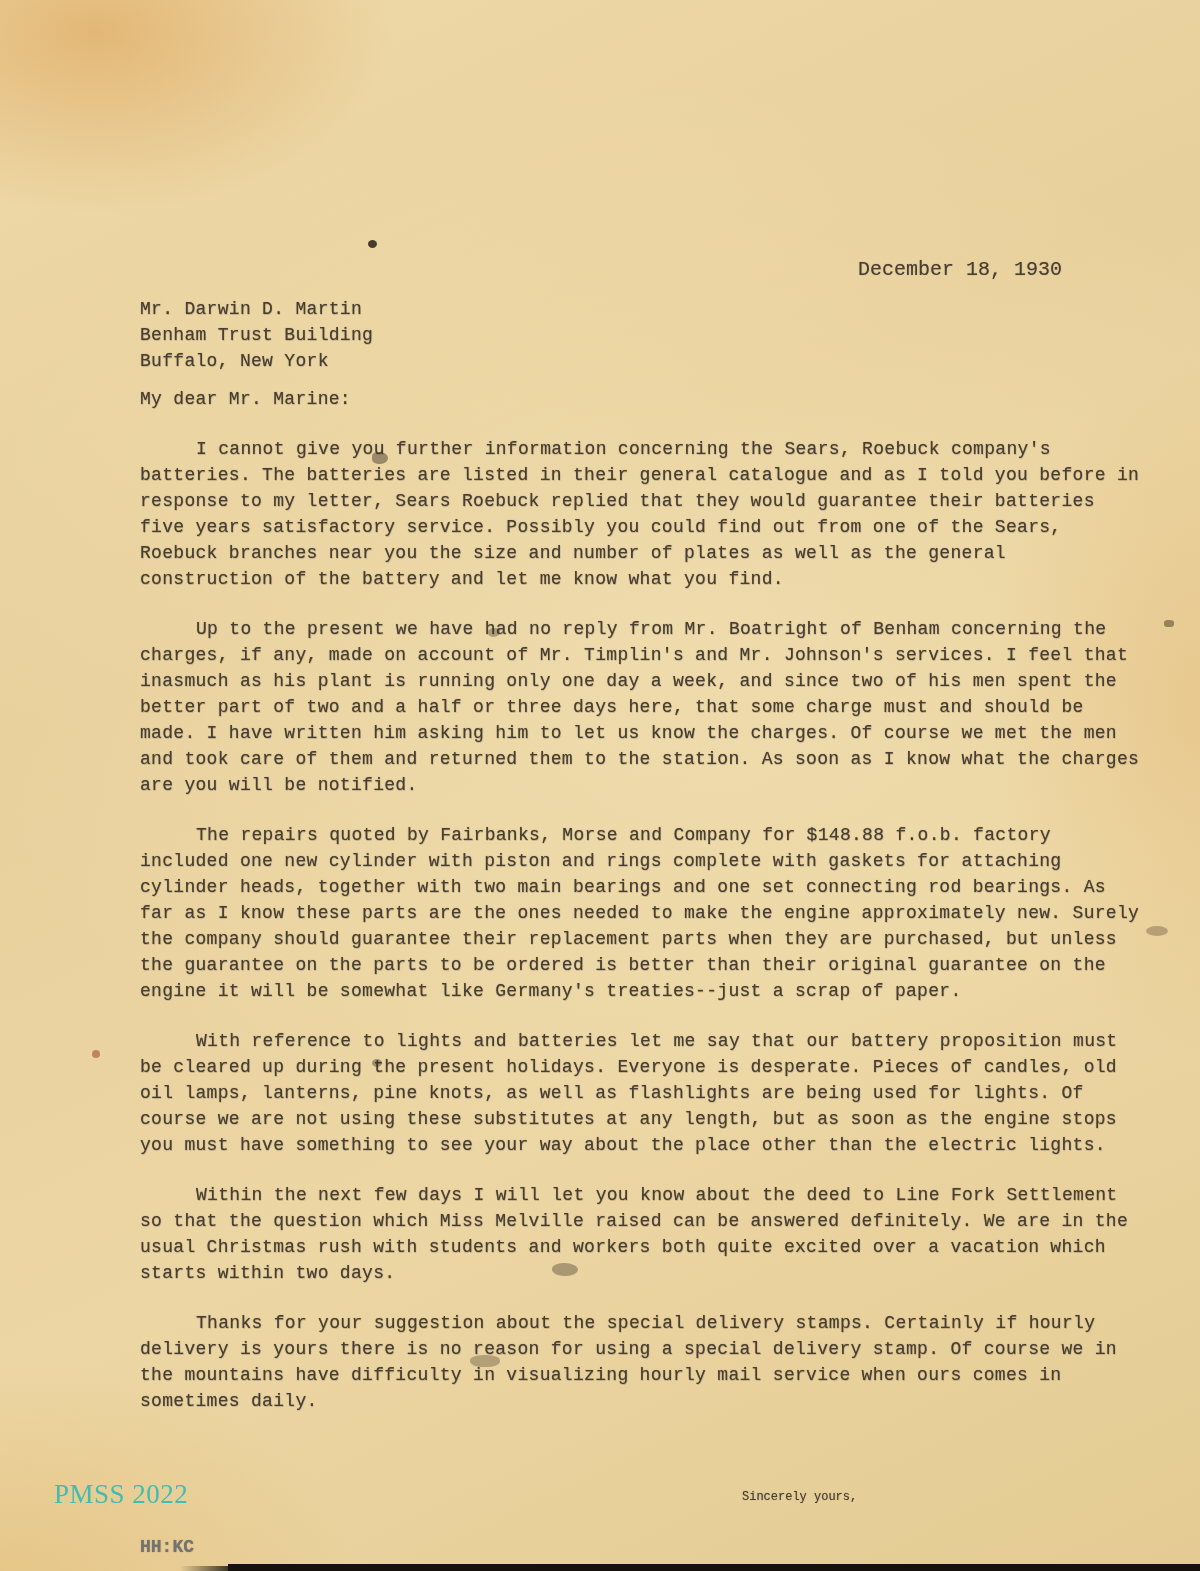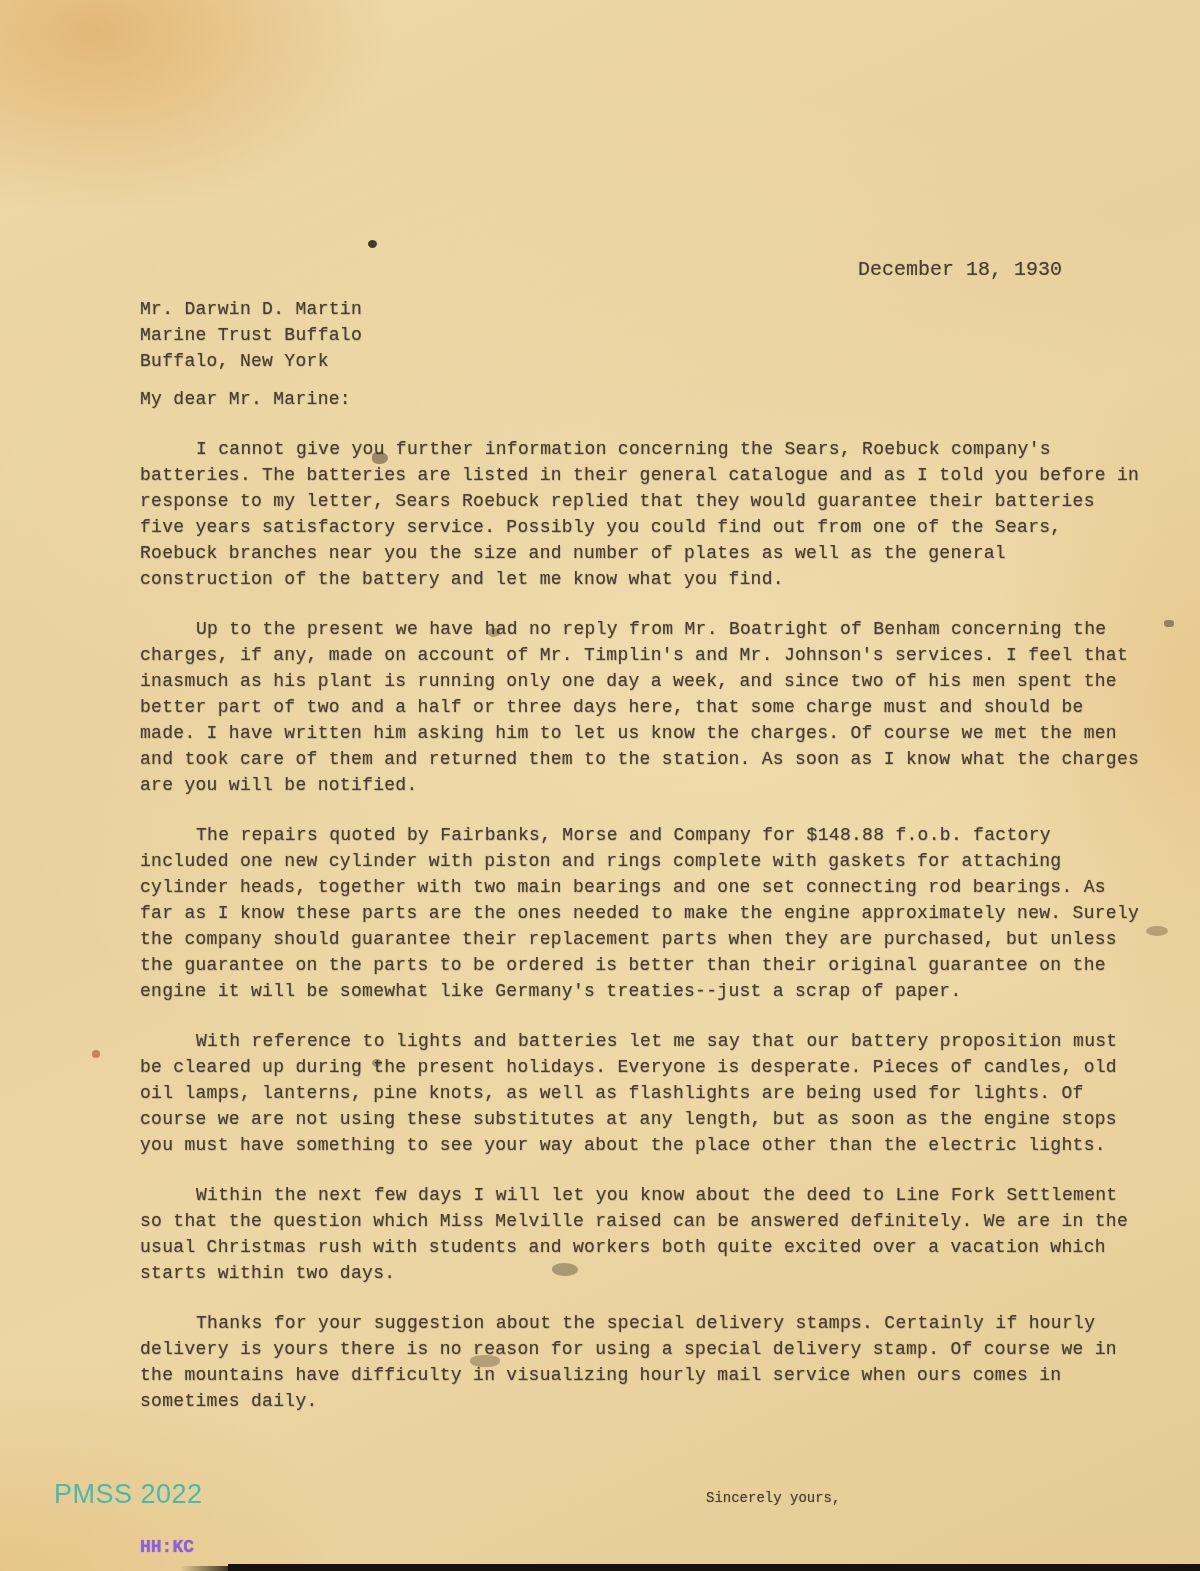--- a/index.html
+++ b/index.html
@@ -56,37 +56,37 @@
   }
 
   p.para {
     margin: 24px 0 0 0;
     text-indent: 56px;
   }
 
   .closing {
     position: absolute;
     top: 1490px;
-    left: 706px;
-    font-size: 14px;
+    left: 742px;
+    font-size: 12px;
   }
 
   .initials {
     position: absolute;
     top: 1537px;
     left: 140px;
     font-size: 18px;
     font-weight: bold;
   }
 
   .watermark {
     position: absolute;
     top: 1479px;
     left: 54px;
-    font-family: Liberation Sans, sans-serif;
+    font-family: Liberation Serif, serif;
     font-size: 27px;
     color: rgba(35, 185, 180, 0.85);
     text-shadow: none;
     letter-spacing: 0.5px;
   }
 
   
   .speck {
     position: absolute;
     border-radius: 50%;
@@ -123,38 +123,38 @@
 <body>
 
 <div class="page">
 
   <div class="date-line letter-content-text" style="color:#483e31; text-shadow:0 0 1px rgba(72,62,49,0.55);">December 18, 1930</div>
 
   <div class="letter-content">
 
     <div class="address-block">
       <div>Mr. Darwin D. Martin</div>
-      <div>Marine Trust Buffalo</div>
+      <div>Benham Trust Building</div>
       <div>Buffalo, New York</div>
     </div>
 
     <div class="salutation">My dear Mr. Marine:</div>
 
     <p class="para">I cannot give you further information concerning the Sears, Roebuck company's batteries.  The batteries are listed in their general catalogue and as I told you before in response to my letter, Sears Roebuck replied that they would guarantee their batteries five years satisfactory service.  Possibly you could find out from one of the Sears, Roebuck branches near you the size and number of plates as well as the general construction of the battery and let me know what you find.</p>
     <p class="para">Up to the present we have had no reply from Mr. Boatright of Benham concerning the charges, if any, made on account of Mr. Timplin's and Mr. Johnson's services.  I feel that inasmuch as his plant is running only one day a week, and since two of his men spent the better part of two and a half or three days here, that some charge must and should be made.  I have written him asking him to let us know the charges.  Of course we met the men and took care of them and returned them to the station.  As soon as I know what the charges are you will be notified.</p>
     <p class="para">The repairs quoted by Fairbanks, Morse and Company for $148.88 f.o.b. factory included one new cylinder with piston and rings complete with gaskets for attaching cylinder heads, together with two main bearings and one set connecting rod bearings.  As far as I know these parts are the ones needed to make the engine approximately new.  Surely the company should guarantee their replacement parts when they are purchased, but unless the guarantee on the parts to be ordered is better than their original guarantee on the engine it will be somewhat like Germany's treaties--just a scrap of paper.</p>
     <p class="para">With reference to lights and batteries let me say that our battery proposition must be cleared up during the present holidays.  Everyone is desperate.  Pieces of candles, old oil lamps, lanterns, pine knots, as well as flashlights are being used for lights.  Of course we are not using these substitutes at any length, but as soon as the engine stops you must have something to see your way about the place other than the electric lights.</p>
     <p class="para">Within the next few days I will let you know about the deed to Line Fork Settlement so that the question which Miss Melville raised can be answered definitely.  We are in the usual Christmas rush with students and workers both quite excited over a vacation which starts within two days.</p>
     <p class="para">Thanks for your suggestion about the special delivery stamps.  Certainly if hourly delivery is yours there is no reason for using a special delivery stamp.  Of course we in the mountains have difficulty in visualizing hourly mail service when ours comes in sometimes daily.</p>
 
   </div>
 
   <div class="closing" style="color:#483e31; text-shadow:0 0 1px rgba(72,62,49,0.55);">Sincerely yours,</div>
 
-  <div class="initials" style="color:#8b5cf6; text-shadow:0 0 1px rgba(72,62,49,0.6);">HH:KC</div>
+  <div class="initials" style="color:#737373; text-shadow:0 0 1px rgba(72,62,49,0.6);">HH:KC</div>
 
   <div class="watermark">PMSS 2022</div>
 
   <div class="speck s1"></div>
   <div class="speck s2"></div>
   <div class="speck s3"></div>
   <div class="speck s4"></div>
   <div class="speck s5"></div>
   <div class="speck s6"></div>
   <div class="speck s7"></div>

